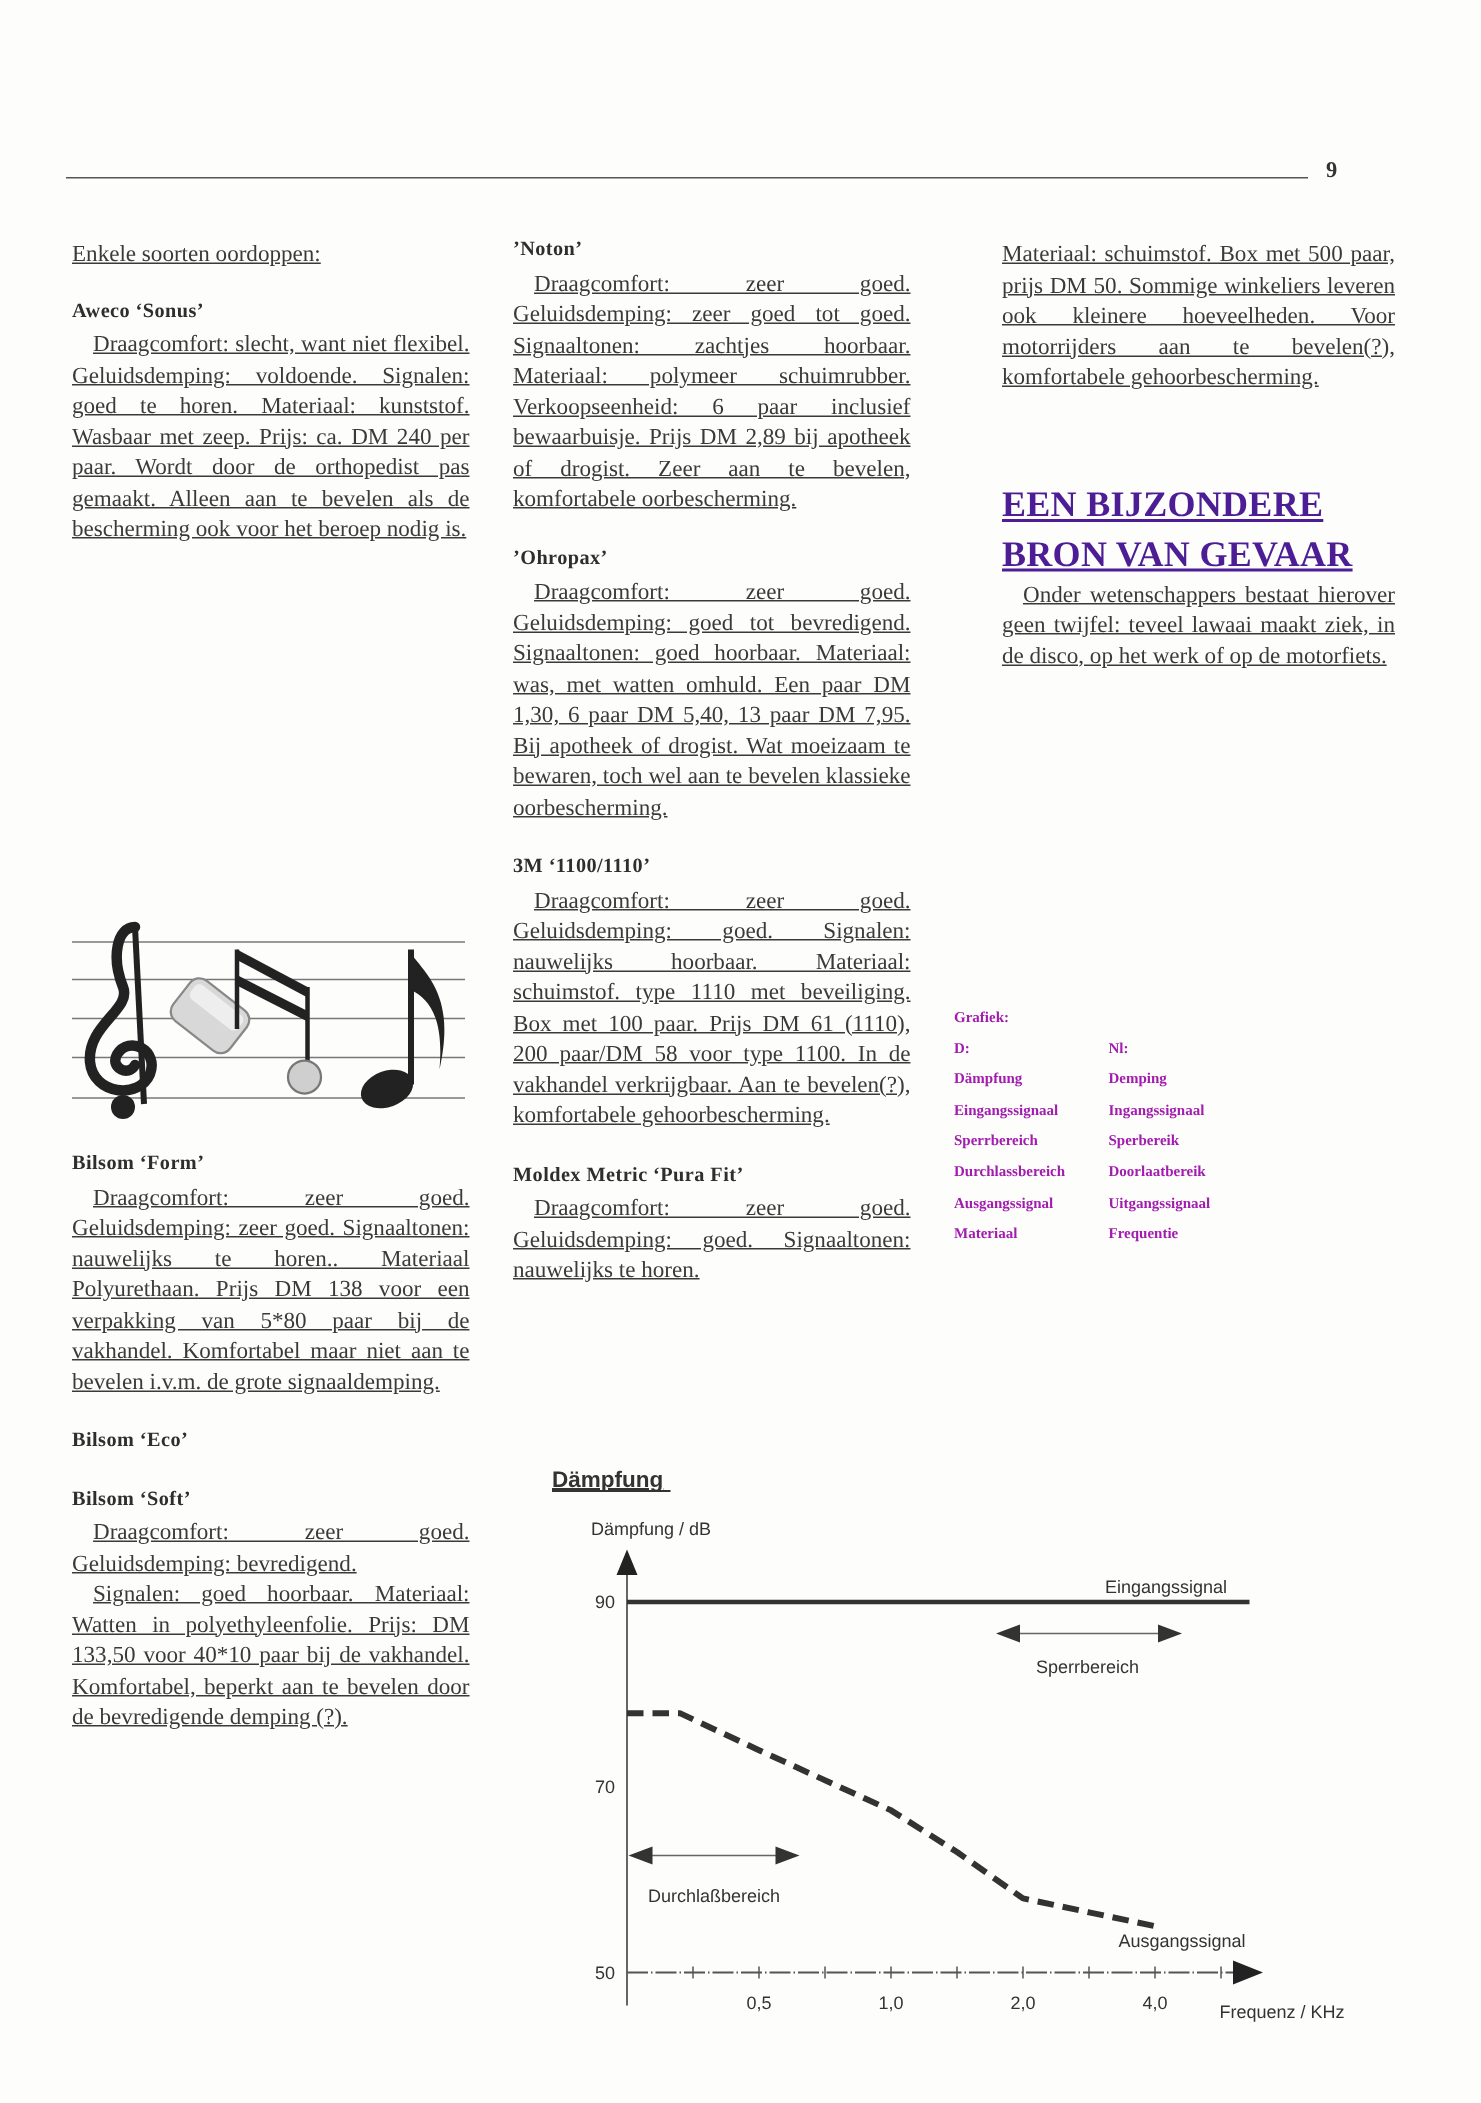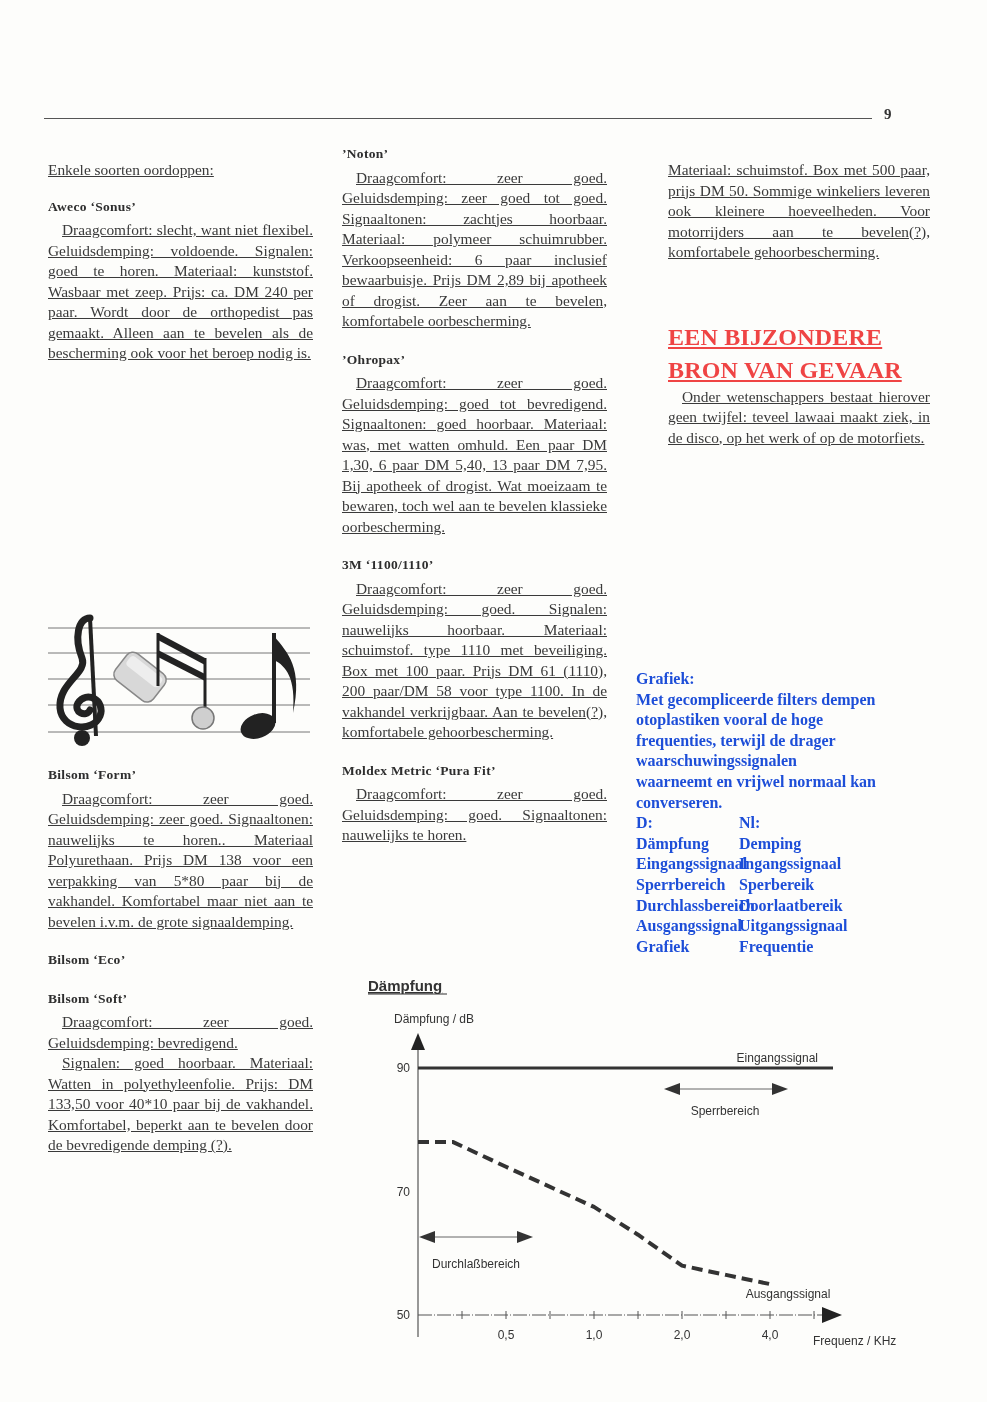--- a/index.html
+++ b/index.html
@@ -6,22 +6,22 @@
   body { width:987px; height:1402px; background:#fdfdfb; position:relative; overflow:hidden;
          font-family:"Liberation Serif","DejaVu Serif",serif; color:#3a3a3a; }
   .rule { position:absolute; left:44px; top:118px; width:828px; height:0; border-top:1.5px solid #555; }
   .pagenum { position:absolute; left:884px; top:106px; font-weight:bold; font-size:15px; color:#333; }
   .col { position:absolute; font-size:15.4px; line-height:20.5px; }
   .col p { margin:0; text-align:justify; text-align-last:left;text-decoration:underline; }
   .col .ind { text-indent:14px; }
   .col h4 { margin:0 0 3px 0; font-size:13.5px; font-weight:bold; letter-spacing:0.3px; color:#2e2e2e; }
   .col .sec { margin-bottom:18px; }
   .intro { margin-bottom:16px !important; }
-  .bighead { font-size:24px; line-height:33px; font-weight:bold; margin:0 !important; color:#ef4444; letter-spacing:0.2px; }
-  .grafiek { position:absolute; left:636px; top:669px; width:240px; font-size:16px; line-height:20.6px; font-weight:bold; color:#1d4ed8; }
+  .bighead { font-size:24px; line-height:33px; font-weight:bold; margin:0 !important; color:#4c1d95; letter-spacing:0.2px; }
+  .grafiek { position:absolute; left:636px; top:669px; width:240px; font-size:10px; line-height:20.6px; font-weight:bold; color:#a21caf; }
   .grafiek p { margin:0; }
   .gloss { display:grid; grid-template-columns:103px 120px; }
   .music { position:absolute; left:48px; top:608px; width:262px; height:150px; }
   .chart { position:absolute; left:0; top:0; width:987px; height:1402px; pointer-events:none; }
   .chart text { font-family:"Liberation Sans","DejaVu Sans",sans-serif; fill:#333; }
 </style>
 </head>
 <body>
 
 <div class="rule"></div>
@@ -76,21 +76,21 @@
     <div class="sec">
       <h4>Bilsom ‘Eco’</h4>
     </div>
     <div class="sec">
       <h4>Bilsom ‘Soft’</h4>
       <p class="ind">Draagcomfort: zeer goed. Geluidsdemping: bevredigend.</p>
       <p class="ind">Signalen: goed hoorbaar. Materiaal: Watten in polyethyleenfolie. Prijs: DM 133,50 voor 40*10 paar bij de vakhandel. Komfortabel, beperkt aan te bevelen door de bevredigende demping (?).</p>
     </div>
   </div>
 
-<div class="col" id="col2" style="left:342px; top:144px; width:265px;">
+<div class="col" id="col2" style="left:342px; top:156px; width:265px;">
     <div class="sec">
       <h4>’Noton’</h4>
       <p class="ind">Draagcomfort: zeer goed. Geluidsdemping: zeer goed tot goed. Signaaltonen: zachtjes hoorbaar. Materiaal: polymeer schuimrubber. Verkoopseenheid: 6 paar inclusief bewaarbuisje. Prijs DM 2,89 bij apotheek of drogist. Zeer aan te bevelen, komfortabele oorbescherming.</p>
     </div>
     <div class="sec">
       <h4>’Ohropax’</h4>
       <p class="ind">Draagcomfort: zeer goed. Geluidsdemping: goed tot bevredigend. Signaaltonen: goed hoorbaar. Materiaal: was, met watten omhuld. Een paar DM 1,30, 6 paar DM 5,40, 13 paar DM 7,95. Bij apotheek of drogist. Wat moeizaam te bewaren, toch wel aan te bevelen klassieke oorbescherming.</p>
     </div>
     <div class="sec">
       <h4>3M ‘1100/1110’</h4>
@@ -104,35 +104,34 @@
 
 <div class="col" id="col3" style="left:668px; top:160px; width:262px;">
   <p style="margin-bottom:58px;">Materiaal: schuimstof. Box met 500 paar, prijs DM 50. Sommige winkeliers leveren ook kleinere hoeveelheden. Voor motorrijders aan te bevelen(?), komfortabele gehoorbescherming.</p>
   <p class="bighead">EEN BIJZONDERE</p>
   <p class="bighead">BRON VAN GEVAAR</p>
   <p class="ind" style="margin-bottom:20px;">Onder wetenschappers bestaat hierover geen twijfel: teveel lawaai maakt ziek, in de disco, op het werk of op de motorfiets.</p>
 </div>
 
 <div class="grafiek">
   <p>Grafiek:</p>
-  <p>Met gecompliceerde filters dempen otoplastiken vooral de hoge frequenties, terwijl de drager waarschuwingssignalen waarneemt en vrijwel normaal kan converseren.</p>
   <div class="gloss" id="gloss">
     <span>D:</span>
     <span>Nl:</span>
   <span>Dämpfung</span>
       <span>Demping</span>
       <span>Eingangssignaal</span>
       <span>Ingangssignaal</span>
       <span>Sperrbereich</span>
       <span>Sperbereik</span>
       <span>Durchlassbereich</span>
       <span>Doorlaatbereik</span>
       <span>Ausgangssignal</span>
       <span>Uitgangssignaal</span>
-      <span>Grafiek</span>
+      <span>Materiaal</span>
       <span>Frequentie</span>
     </div>
 </div>
 
 <svg class="chart" id="chart" width="987" height="1402">
   <defs>
     <marker id="arrowR" markerWidth="10" markerHeight="10" refX="9" refY="5" orient="auto" markerUnits="userSpaceOnUse">
       <path d="M0,0 L10,5 L0,10 z" fill="#333"></path>
     </marker>
   </defs>

